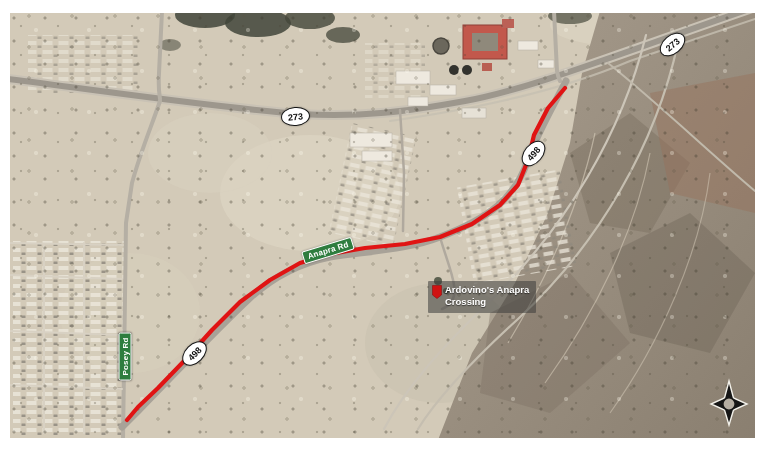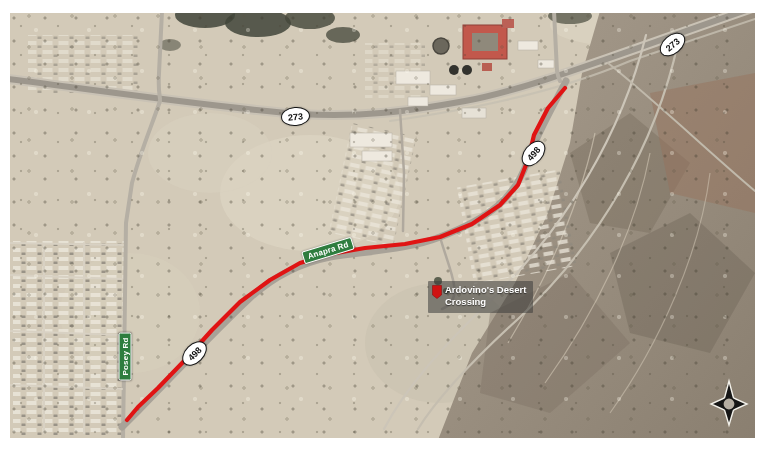--- a/index.html
+++ b/index.html
@@ -160,19 +160,19 @@
     </div>
     <div class="sign" style="left:91px;top:337px;transform:rotate(-90deg);">
       <span>Posey Rd</span>
     </div>
 
     <div class="poi">
       <svg class="pin" viewBox="0 0 10 14">
         <path d="M0.5,0.5 h9 v9.5 l-4.5,3.5 -4.5,-3.5 Z" fill="#cf1212" stroke="#8e0d0d" stroke-width="0.6"></path>
       </svg>
       <div class="poi-text">
-        <div>Ardovino's Desert</div>
+        <div>Ardovino's Anapra</div>
         <div>Crossing</div>
       </div>
     </div>
 
   </div>
 </div>
 
 </body></html>

